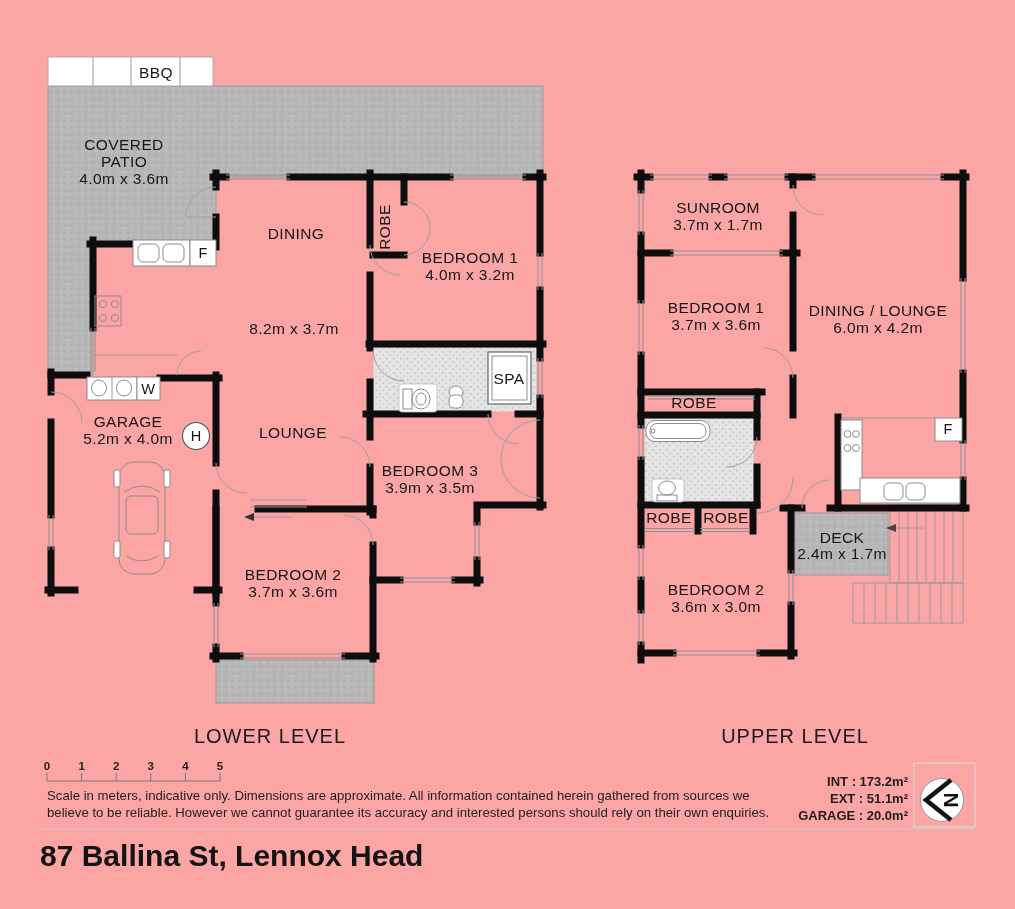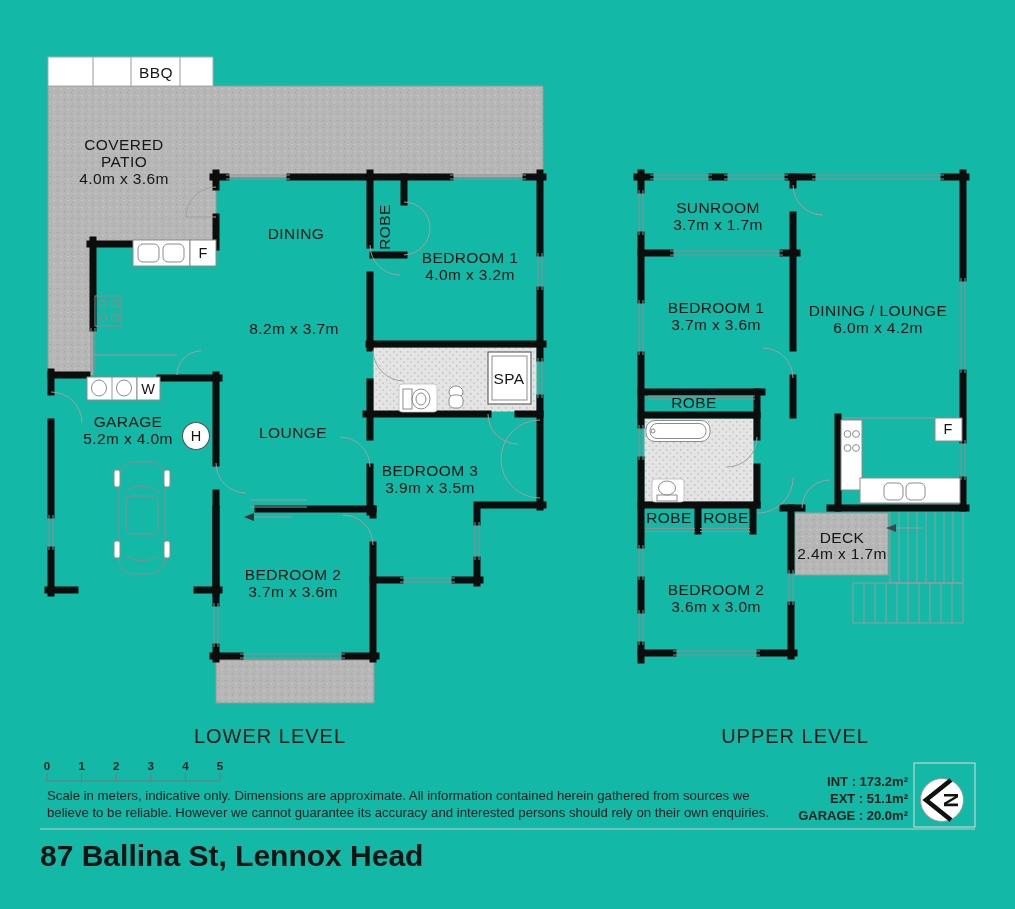--- a/index.html
+++ b/index.html
@@ -1,16 +1,16 @@
 <!DOCTYPE html>
 <html><head>
 <meta charset="utf-8">
 <style>
   html,body{margin:0;padding:0;background:#ffffff;}
-  #canvas{position:relative;width:1015px;height:909px;background:#14b8a6;overflow:hidden;
+  #canvas{position:relative;width:1015px;height:909px;background:#fca5a5;overflow:hidden;
           font-family:"Liberation Sans",sans-serif;}
   svg{position:absolute;left:0;top:0;}
   
   .wall{stroke:#0d0d0d;stroke-width:7;fill:none;stroke-linecap:square;}
   .win{stroke:#8f8f8f;stroke-width:1;fill:none;}
   .thin{stroke:#9a9a9a;stroke-width:1;fill:none;}
   .arc{stroke:#a0a0a0;stroke-width:1;fill:none;}
   .fix{stroke:#8c8c8c;stroke-width:1;fill:#ffffff;}
   .fixn{stroke:#8c8c8c;stroke-width:1;fill:none;}
   .lbl{font:15.5px "Liberation Sans",sans-serif;fill:#161616;text-anchor:middle;letter-spacing:.4px;}

